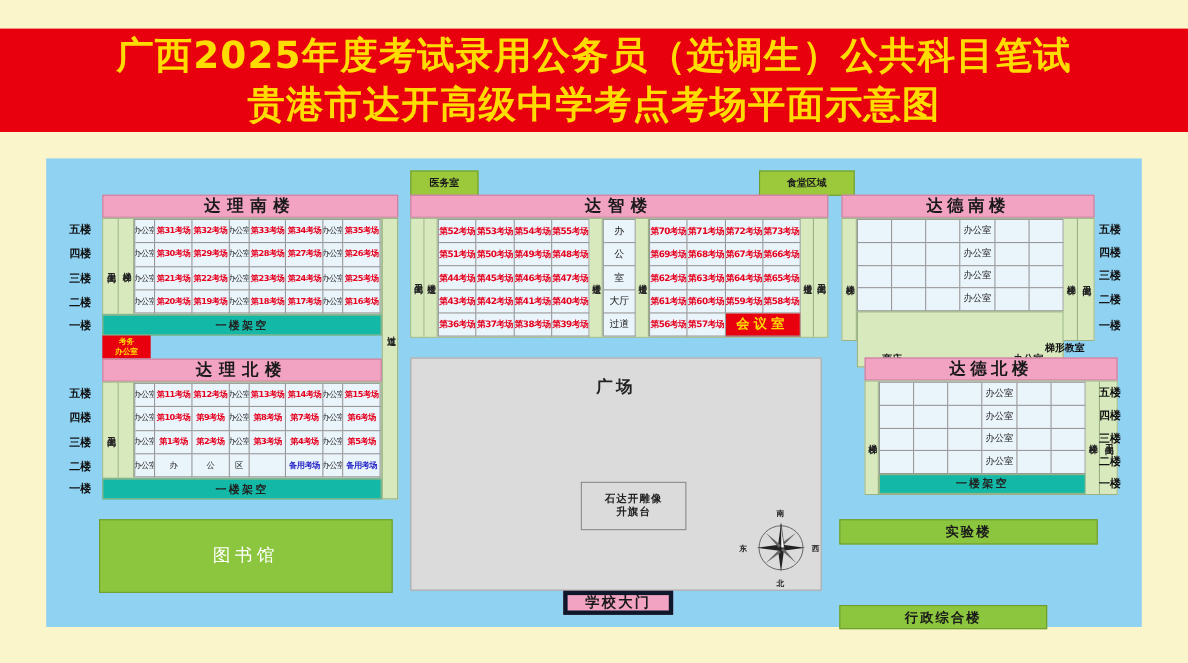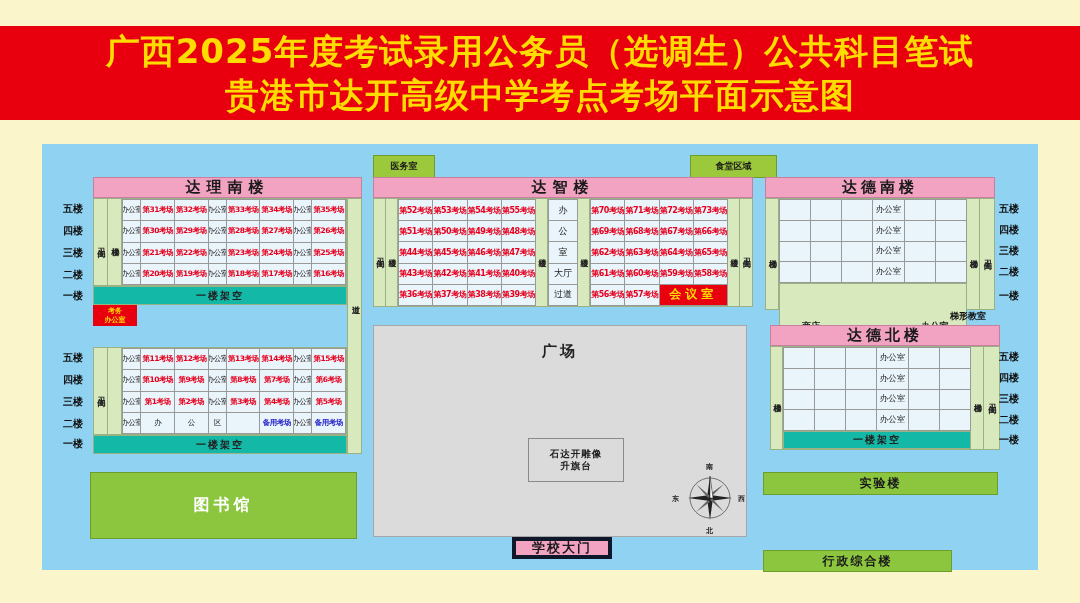--- a/index.html
+++ b/index.html
@@ -49,21 +49,21 @@
   .dade-grid { grid-template-columns:repeat(6,1fr); grid-template-rows:repeat(4,1fr); }
   .dade-grid .cell { font-size:8.5px; letter-spacing:0; }
   .dade-center { display:flex; flex-direction:column; flex:1 1 auto; }
   .dade-ground { display:flex; background:#D8E9BE; border:1px solid #9ab283; }
   .dade-ground div { flex:1; display:flex; align-items:center; justify-content:center; font-size:9px; font-weight:600; color:#222;margin-top:36px; }
 
   
   .gbox { background:#8CC63E; border:1px solid #6f9c2f; display:flex; align-items:center; justify-content:center;
           color:#1a1a1a; font-weight:600; }
   .gbox.small { background:#9CC93C; font-size:9px; }
-  .library-box { color:#fff; font-size:16px; letter-spacing:4px; font-weight:700; }
+  .library-box { color:#fff; font-size:16px; letter-spacing:4px; font-weight:400; }
 
   .plaza { background:#DBDBDB; border:1px solid #a6a6a6; }
   .plaza-label { position:absolute; top:16px; width:100%; text-align:center; font-size:15px; letter-spacing:3px; font-weight:600; color:#222; }
   .statue { position:absolute; left:154px; top:112px; width:96px; height:44px; border:1px solid #8a8a8a; background:#DBDBDB;
             display:flex; flex-direction:column; align-items:center; justify-content:center; }
   .statue span { font-size:9.5px; font-weight:600; color:#222; line-height:1.3; letter-spacing:1px; }
 
   .gate { background:#F2A3C2; border:4px solid #0f172a; display:flex; align-items:center; justify-content:center;
           font-size:13px; font-weight:600; color:#1a1a1a; letter-spacing:2px; }
   .trapezoid-label { position:absolute; font-size:9px; font-weight:600; color:#111; }
@@ -129,20 +129,21 @@
             <div class="cell room">第17考场</div>
             <div class="cell">办公室</div>
             <div class="cell room">第16考场</div>
           </div>
       </div>
       <div class="ground abs" style="left:0; top:109px; width:254px; height:19px;">一楼架空</div>
       <div class="exam-office">
         <span>考务</span>
         <span>办公室</span>
       </div>
+      <div class="bhead abs" style="left:0; top:149px; width:254px; height:21px;">达理北楼</div>
       <div class="body-green abs" style="left:0; top:170px; width:254px; height:88px;">
         <div class="vstrip" style="width:14px;">
             <span class="vtext">卫生间</span>
           </div>
         <div class="vstrip" style="width:14px;"></div>
         <div class="grid dali-grid">
             <div class="cell">办公室</div>
             <div class="cell room">第11考场</div>
             <div class="cell room">第12考场</div>
             <div class="cell">办公室</div>
@@ -310,21 +311,21 @@
             <span class="vtext">楼梯</span>
           </div>
         <div class="vstrip" style="width:14px; border-right:none;">
             <span class="vtext">卫生间</span>
           </div>
       </div>
     </div>
 
     <span class="trapezoid-label" style="left:876px; top:166px; width:100px; text-align:center;">梯形教室</span>
 
-    <div class="abs" style="left:728px; top:181px; width:230px; height:125px;">
+    <div class="abs" style="left:744px; top:181px; width:230px; height:125px;">
       <div class="bhead abs" style="left:0; top:0; width:230px; height:21px; letter-spacing:4px;">达德北楼</div>
       <div class="body-green abs" style="left:0; top:21px; width:230px; height:104px;">
         <div class="vstrip" style="width:12px;">
             <span class="vtext">楼梯</span>
           </div>
         <div class="dade-center">
           <div class="grid dade-grid" style="height:84px; flex:0 0 84px;">
               <div class="cell"></div>
               <div class="cell"></div>
               <div class="cell"></div>

